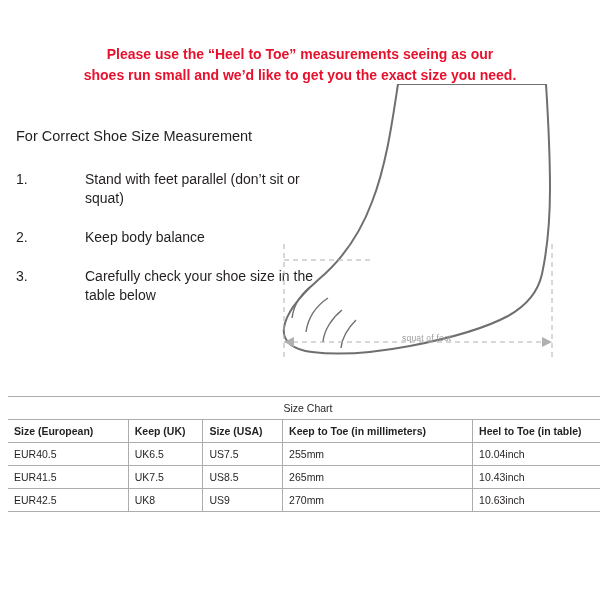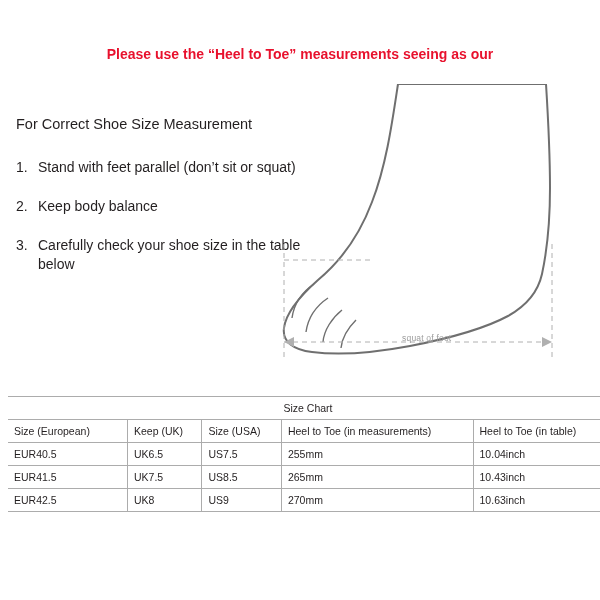--- a/index.html
+++ b/index.html
@@ -28,40 +28,40 @@
     font-weight: bold;
     line-height: 21px;
     padding: 0 20px;
     box-sizing: border-box;
   }
   .warning span { display: block; }
 
   
   .instructions {
     position: absolute;
-    top: 116px;
+    top: 128px;
     left: 16px;
     width: 300px;
   }
   .instr-title {
     font-size: 14.5px;
     color: #231f20;
     margin-bottom: 26px;
   }
   .instr-item {
     display: flex;
     font-size: 14px;
     line-height: 19px;
     margin-bottom: 20px;
   }
   .instr-num {
     width: 22px;
     flex: 0 0 22px;
   }
-  .instr-text { flex: 1 1 auto; }
+  .instr-text { flex: 1 1 auto; margin-left: 47px; }
 
   
   .foot-wrap {
     position: absolute;
     top: 84px;
     left: 250px;
     width: 340px;
     height: 300px;
   }
   .foot-wrap svg { display: block; }
@@ -91,34 +91,35 @@
     font-weight: normal;
     height: 14px;
     vertical-align: middle;
   }
   .chart .chart-caption {
     text-align: center;
     font-size: 10.5px;
     border-left: none;
     border-right: none;
   }
-  .chart tr.header-row td { font-size: 10.5px; }
+  .chart tr.header-row td { font-size: 10.5px; font-weight: bold; }
   .col-eu { width: 118px; }
   .col-uk { width: 68px; }
   .col-us { width: 74px; }
   .col-mm { width: 200px; }
   .col-in { width: 138px; }
   .chart tr td:first-child { border-left: none; }
   .chart tr td:last-child { border-right: none; }
 </style>
 </head>
 <body>
 
 <div class="warning">
   <span>Please use the “Heel to Toe” measurements seeing as our</span>
+  <span>shoes run small and we’d like to get you the exact size you need.</span>
 </div>
 
 <div class="instructions">
   <div class="instr-title">For Correct Shoe Size Measurement</div>
 
   <div class="instr-item">
     <div class="instr-num">1.</div>
     <div class="instr-text">Stand with feet parallel (don’t sit or squat)</div>
   </div>
   <div class="instr-item">
@@ -161,21 +162,21 @@
 
 <table class="chart">
   <tbody>
       <tr>
     <td class="chart-caption" colspan="5">Size Chart</td>
   </tr>
   <tr class="header-row">
     <td class="col-eu">Size (European)</td>
     <td class="col-uk">Keep (UK)</td>
     <td class="col-us">Size (USA)</td>
-    <td class="col-mm">Heel to Toe (in measurements)</td>
+    <td class="col-mm">Keep to Toe (in millimeters)</td>
     <td class="col-in">Heel to Toe (in table)</td>
   </tr>
   <tr>
     <td>EUR40.5</td>
     <td>UK6.5</td>
     <td>US7.5</td>
     <td>255mm</td>
     <td>10.04inch</td>
   </tr>
   <tr>

